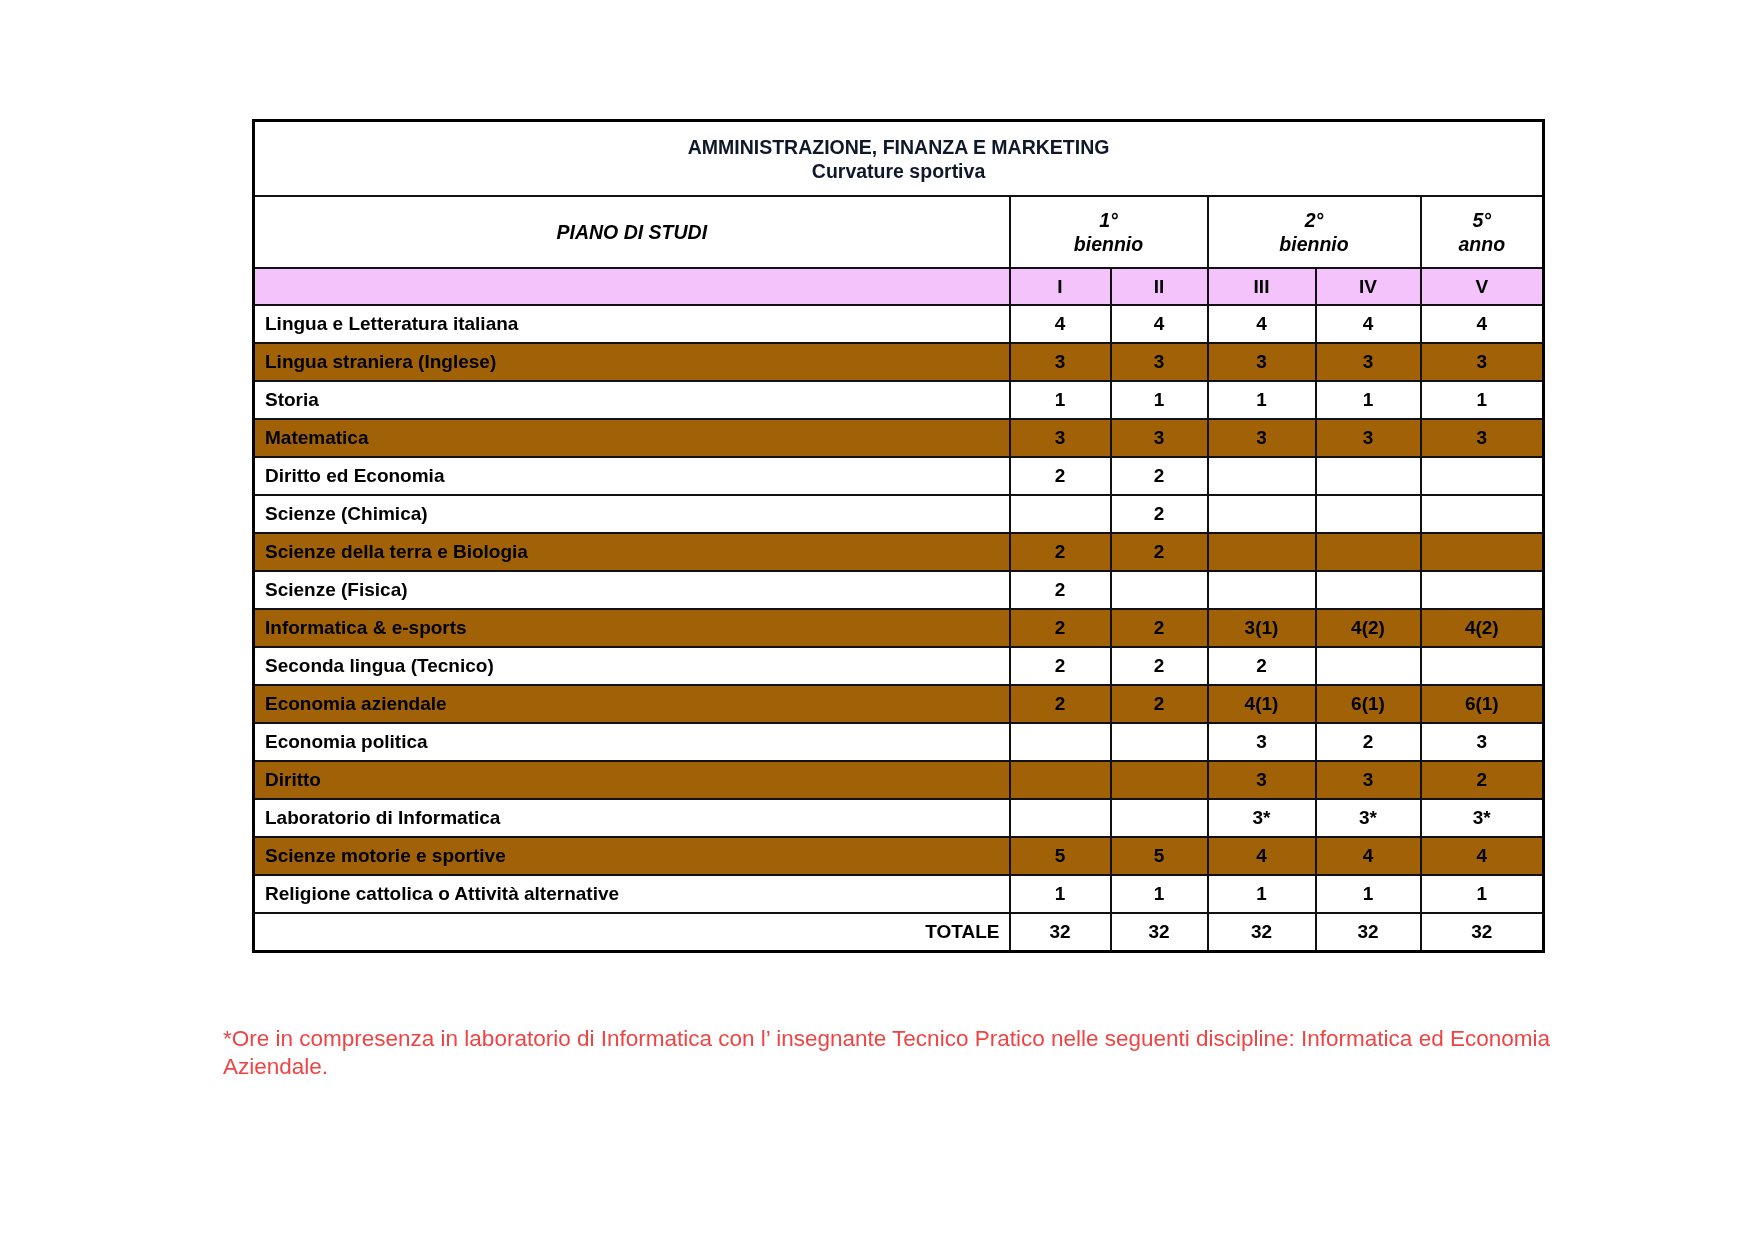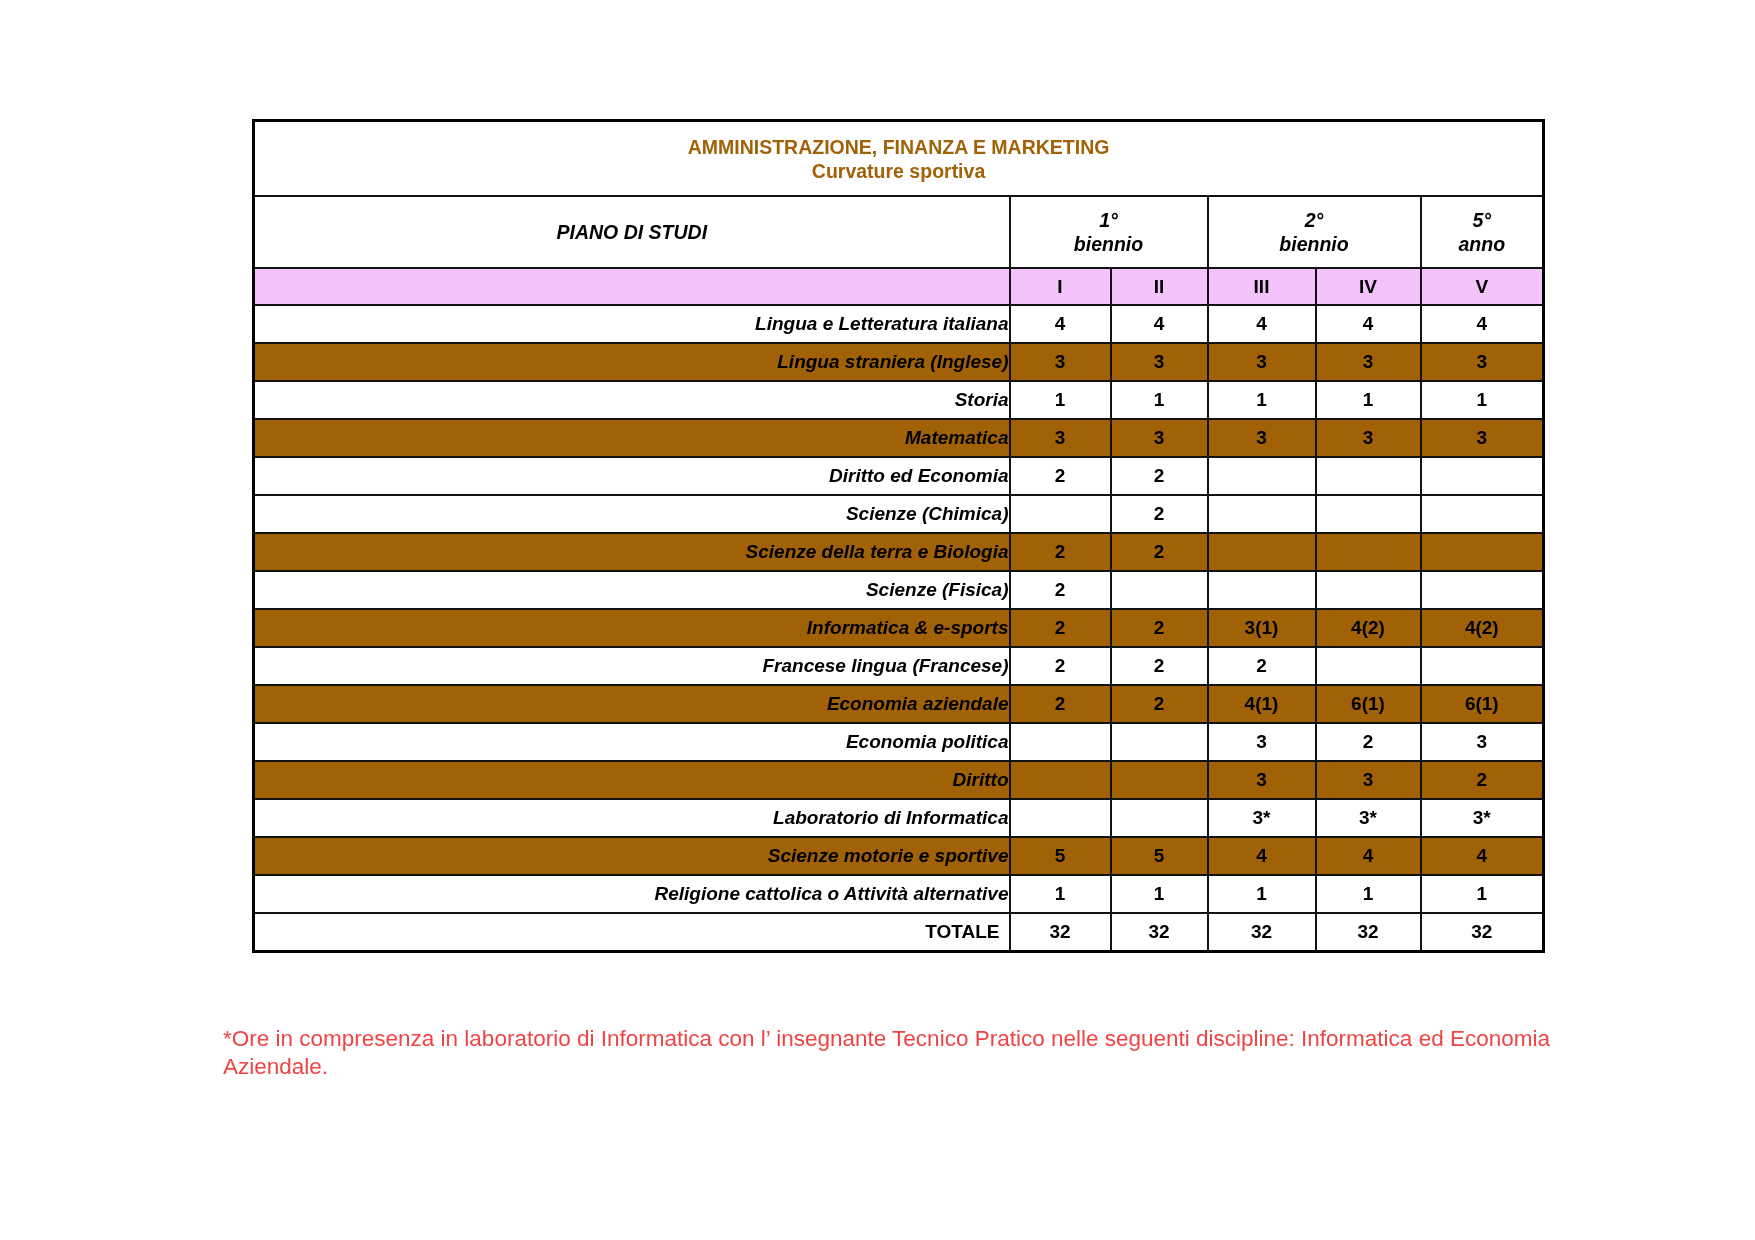--- a/index.html
+++ b/index.html
@@ -11,26 +11,26 @@
     border: 3px solid #000;
   }
   table.plan td { border: 2px solid #111; padding: 0; font-weight: bold; font-size: 19px;
                   text-align: center; vertical-align: middle; }
   col.c-subj { width: 756px; }
   col.c1 { width: 101px; }
   col.c2 { width: 97px; }
   col.c3 { width: 108px; }
   col.c4 { width: 105px; }
   col.c5 { width: 123px; }
-  tr.title-row td { height: 73px; color: #a16207; font-size: 19.5px; line-height: 24px; }
+  tr.title-row td { height: 73px; color: #0f172a; font-size: 19.5px; line-height: 24px; }
   tr.period-row td { height: 70px; font-style: italic; font-size: 19.5px; line-height: 24px; }
   tr.roman-row td { height: 35px; background: #f4c3fb; }
   tr.subj td { height: 36px; }
   tr.subj.pink td { background: #a16207; }
-  tr.subj td.subj-name { text-align: right; padding-left: 10px; font-size: 19px; font-style: italic; }
+  tr.subj td.subj-name { text-align: left; padding-left: 10px; font-size: 19px; }
   tr.total-row td { height: 36px; }
   tr.total-row td.total-label { text-align: right; padding-right: 9px; }
   .footnote {
     position: absolute; left: 223px; top: 1025px; width: 1400px;
     font-size: 22.5px; line-height: 28px; font-weight: normal; color: #ef4444;
   }
 </style>
 </head>
 <body>
 
@@ -139,21 +139,21 @@
       </tr>
       <tr class="subj pink">
         <td class="subj-name">Informatica &amp; e-sports</td>
         <td>2</td>
         <td>2</td>
         <td>3(1)</td>
         <td>4(2)</td>
         <td>4(2)</td>
       </tr>
       <tr class="subj">
-        <td class="subj-name">Francese lingua (Francese)</td>
+        <td class="subj-name">Seconda lingua (Tecnico)</td>
         <td>2</td>
         <td>2</td>
         <td>2</td>
         <td></td>
         <td></td>
       </tr>
       <tr class="subj pink">
         <td class="subj-name">Economia aziendale</td>
         <td>2</td>
         <td>2</td>

